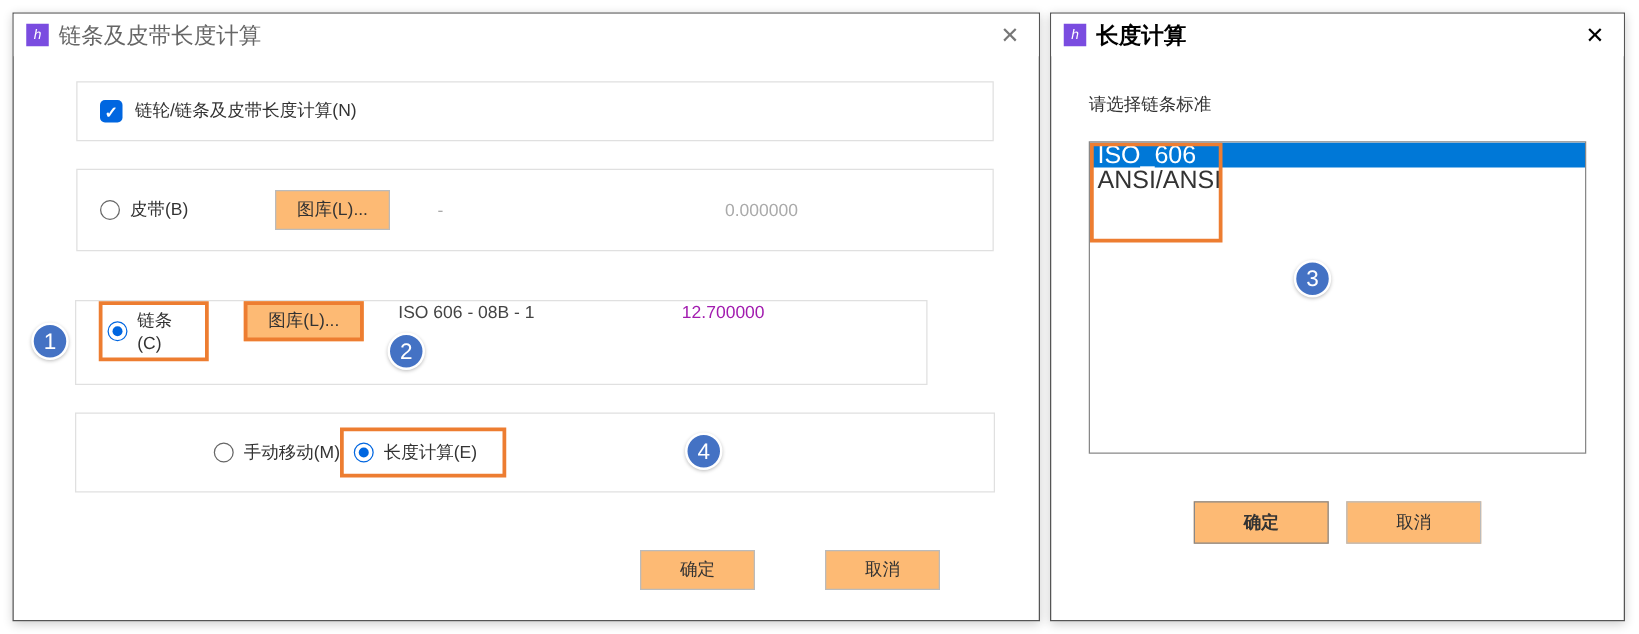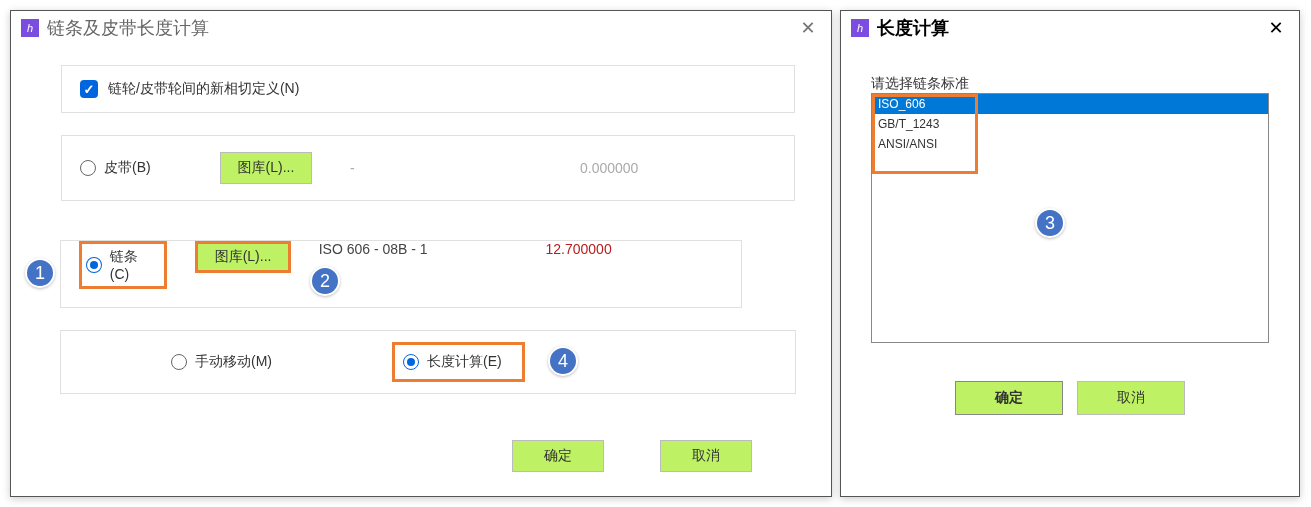--- a/index.html
+++ b/index.html
@@ -110,21 +110,21 @@
     position: relative;
   }
   .row-inner {
     display: flex;
     align-items: center;
     width: 100%;
   }
   .col-radio { width: 140px; display:flex; align-items:center; gap:8px;}
   .col-btn   { width: 130px; }
   .col-text  { width: 230px; color:#444; }
-  .col-val   { width: 180px; text-align:left; color:#b91c1c;}
+  .col-val   { width: 180px; text-align:left; color:#a21caf;}
   .radio {
     width: 16px;
     height: 16px;
     border: 1.5px solid #666;
     border-radius: 50%;
     display:inline-flex;
     align-items:center;
     justify-content:center;
     background:#fff;
   }
@@ -136,21 +136,21 @@
     width:8px;height:8px;border-radius:50%;background:#0066e0;
   }
   .btn {
     display:inline-flex;
     align-items:center;
     justify-content:center;
     height: 32px;
     min-width: 92px;
     padding: 0 14px;
     border: 1px solid #bbb;
-    background:#bef264;
+    background:#fdba74;
     color:#333;
     font-size:14px;
     cursor:pointer;
   }
   .btn-sel { font-weight:600; border:1px solid #888;}
   .radio-line { display:flex; align-items:center; gap:8px;}
   .footer-left .btn, .footer-right .btn {
     min-width: 108px;
     height: 34px;
   }
@@ -170,32 +170,33 @@
     font-weight:400;
     display:flex;
     align-items:center;
     justify-content:center;
   }
   .body-right {
     padding: 30px 30px 10px 30px;
     position: relative;
   }
   .prompt-text {
+    margin-bottom: 20px;
     font-size:14px;
   }
   .listbox {
     border: 1px solid #888;
     height: 250px;
     background:#fff;
     overflow:auto;
     position:relative;
   }
   .list-item {
     padding: 0px 6px;
-    font-size: 12px;
+    font-size: 20px;
     line-height: 20px;
     cursor:pointer;
     font-family: "Segoe UI", sans-serif;
   }
   .list-item.selected {
     background:#0078d7;
     color:#fff;
   }
   .list-highlight-box {
     position:absolute;
@@ -222,21 +223,21 @@
     <div class="app-icon" data-name="app-icon">h</div>
     <div class="title-text" data-name="title-left">链条及皮带长度计算</div>
     <div class="close-btn" data-name="close-icon">✕</div>
   </div>
 
   <div class="body-left" data-name="body-left">
 
     <div class="group" data-name="group-tangent-def">
       <div class="group-checkbox">
         <div class="chk" data-name="checkbox-tangent-def">✓</div>
-        <span data-name="checkbox-tangent-label">链轮/皮带轮间的新相切定义(N)</span>
+        <span data-name="checkbox-tangent-label">链轮/链条及皮带长度计算(N)</span>
       </div>
     </div>
 
     <div class="row" data-name="row-belt">
       <div class="row-inner">
         <div class="col-radio">
           <span class="radio" data-name="radio-belt"></span>
           <span data-name="radio-belt-label">皮带(B)</span>
         </div>
         <div class="col-btn">
@@ -260,21 +261,21 @@
   </div>
   <div style="width:28px;"></div>
   <div class="btn highlight-orange-thick" style="min-width:96px;" data-name="chain-library-button">图库(L)...</div>
   <div style="width:28px;"></div>
   <div class="col-text" data-name="chain-desc-text">ISO 606 - 08B - 1</div>
   <div class="col-val" data-name="chain-value">12.700000</div>
 </div>
 
 <style></style>
 
-<div style="position:absolute; left:60px; top:330px; width:736px; height:64px; border:1px solid #e0e0e0; display:flex; align-items:center; padding:0 18px; padding-left:110px; gap:120px;" data-name="row-calc-mode">
+<div style="position:absolute; left:60px; top:330px; width:736px; height:64px; border:1px solid #e0e0e0; display:flex; align-items:center; padding:0 18px; padding-left:110px; " data-name="row-calc-mode">
   <div class="radio-line" data-name="radio-manual-wrap">
     <span class="radio" data-name="radio-manual-move"></span>
     <span data-name="radio-manual-label">手动移动(M)</span>
   </div>
   <div class="radio-line" style="border:3px solid #ed7d31; padding:8px 20px 8px 8px;" data-name="radio-calc-highlight">
     <span class="radio checked" data-name="radio-length-calc"></span>
     <span data-name="radio-length-calc-label">长度计算(E)</span>
   </div>
 </div>
 
@@ -290,21 +291,20 @@
 <div class="dialog dialog-right" data-name="dialog-chain-standard">
   <div class="titlebar" data-name="titlebar-right">
     <div class="app-icon" data-name="app-icon-right">h</div>
     <div class="title-text" data-name="title-right">长度计算</div>
     <div class="close-btn" data-name="close-icon-right">✕</div>
   </div>
   <div class="body-right" data-name="body-right">
     <div class="prompt-text" data-name="prompt-select-standard">请选择链条标准</div>
     <div class="listbox" data-name="listbox-standards">
       <div class="list-item selected" data-name="list-item">ISO_606</div>
-      <div class="list-item" data-name="list-item">GB/T_1243</div>
       <div class="list-item" data-name="list-item">ANSI/ANSI</div>
       <div class="list-highlight-box" data-name="listbox-highlight-box"></div>
     </div>
     <div class="footer-right" data-name="footer-right">
       <div class="btn btn-sel" data-name="ok-button-right">确定</div>
       <div class="btn" data-name="cancel-button-right">取消</div>
     </div>
   </div>
 </div>
 

